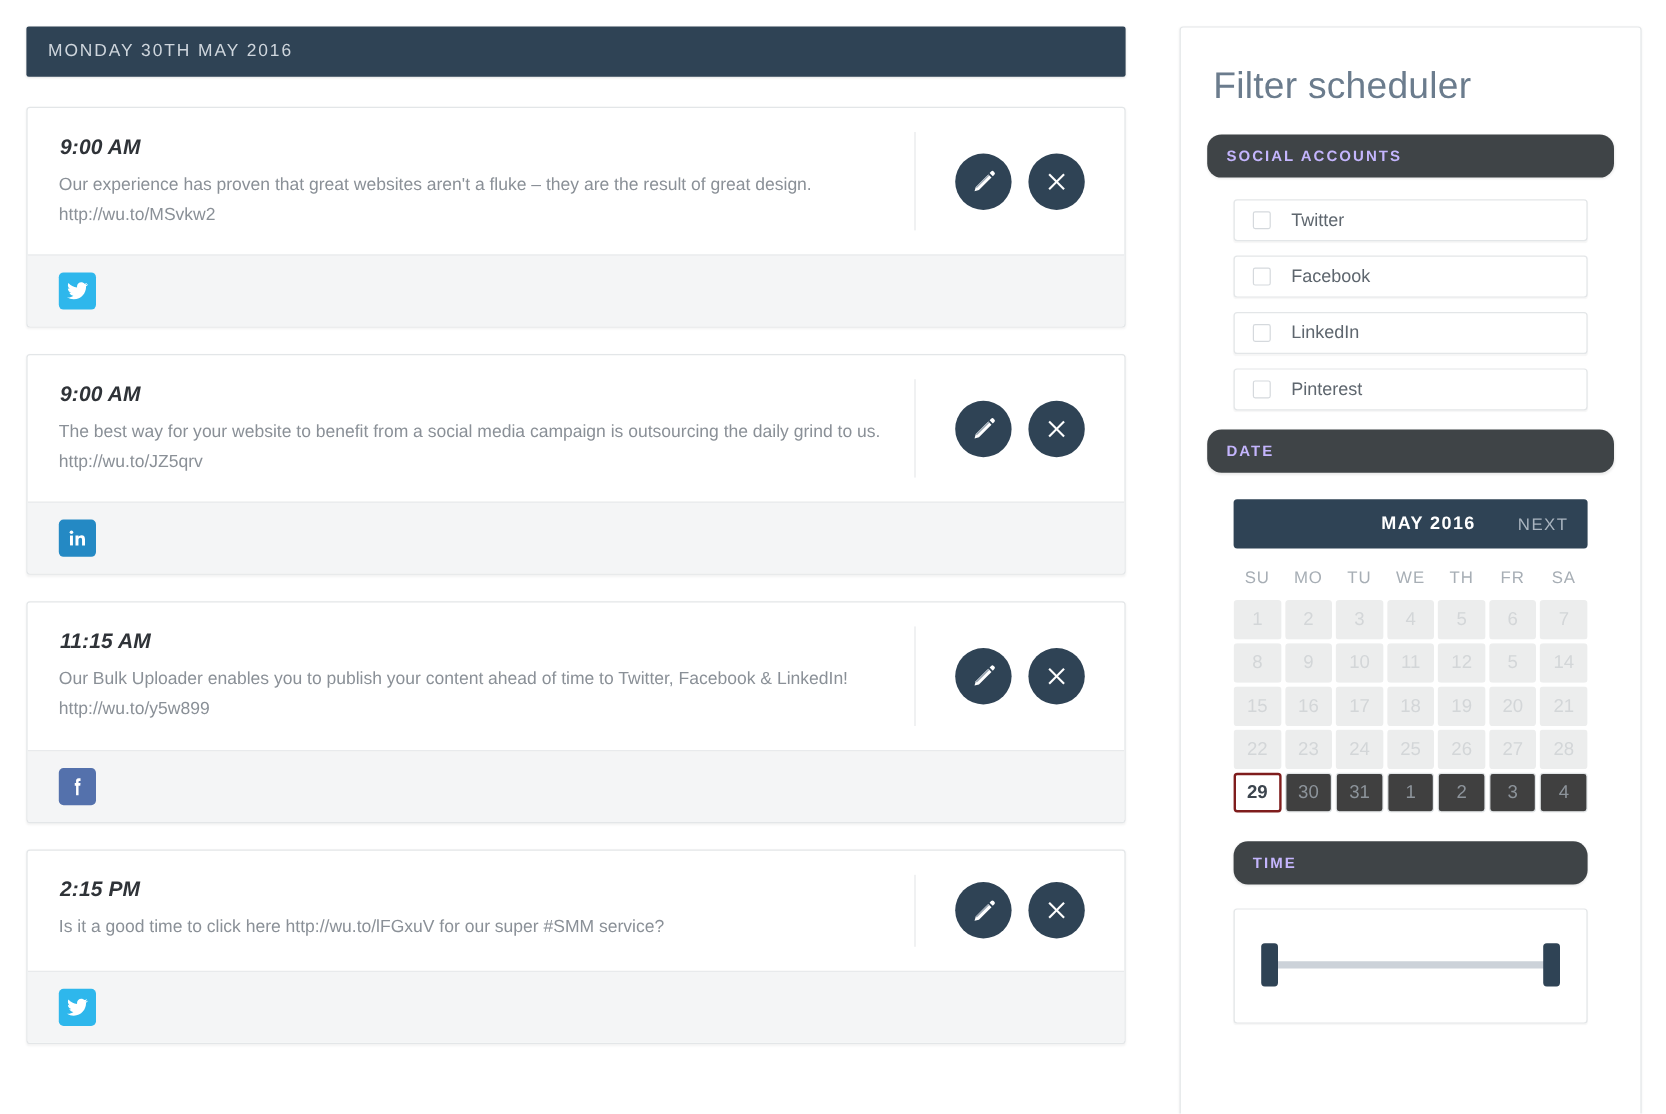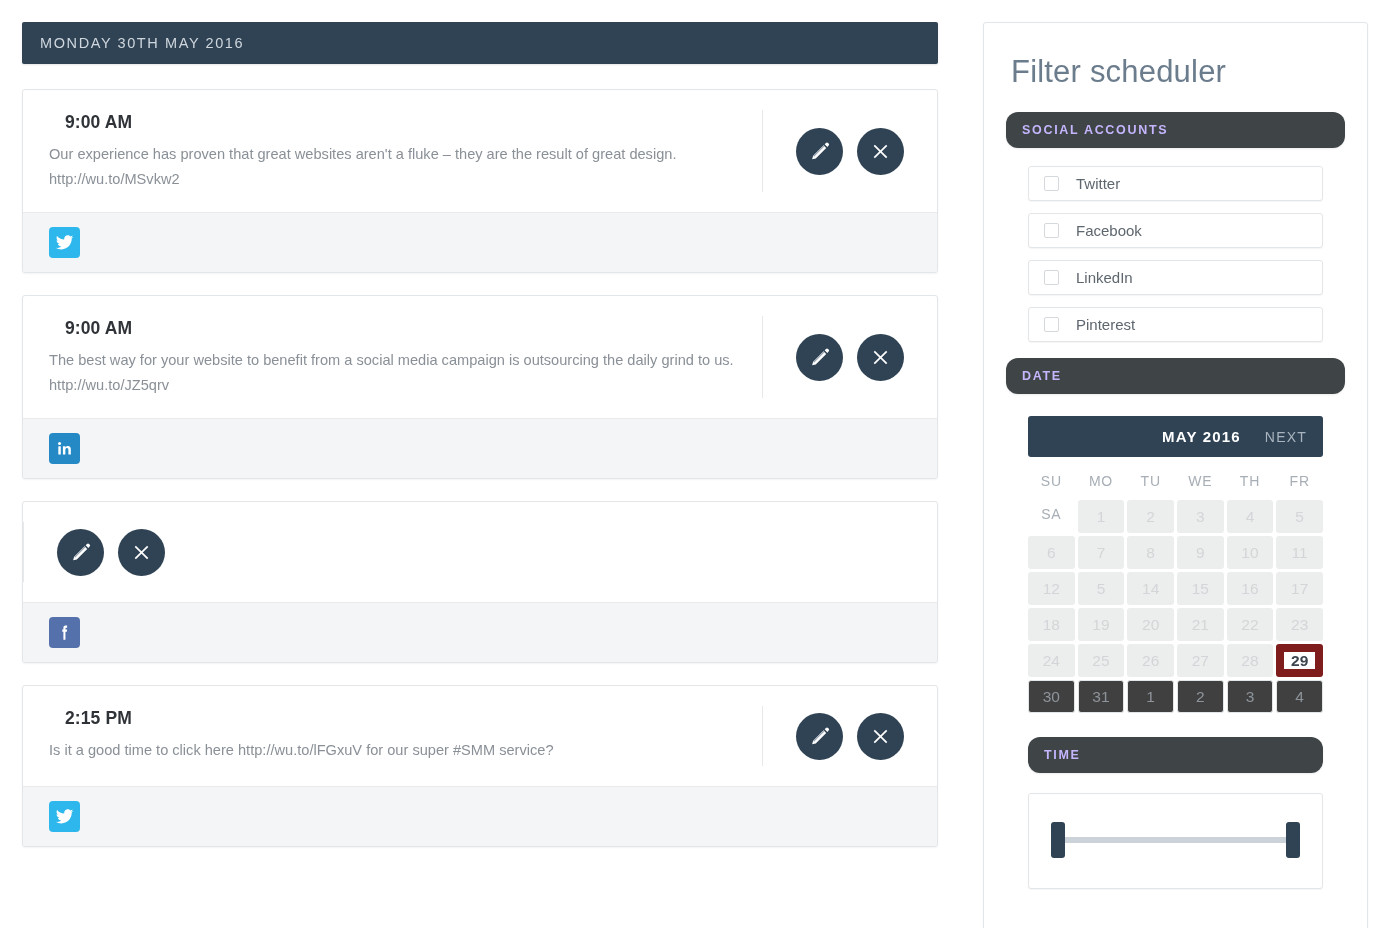--- a/index.html
+++ b/index.html
@@ -59,22 +59,23 @@
 
   .post-text {
     flex: 1 1 auto;
     padding: 22px 26px 20px 26px;
   }
 
   .post-time {
     font-size: 17.5px;
     font-weight: bold;
     color: #2f3338;
-    margin: 0 0 9px 16px;
+    margin: 0 0 9px 1px;
     letter-spacing: 0.1px;
+    font-style: italic;
   }
 
   .post-message {
     font-size: 14.6px;
     line-height: 1.72;
     color: #8a9097;
     margin: 0;
     max-width: 700px;
   }
 
@@ -193,38 +194,38 @@
   
   .calendar-wrap { padding: 22px 22px 0 22px; }
 
   .cal-header {
     background: #2f4355;
     border-radius: 3px;
     padding: 12px 16px;
     display: flex;
     align-items: center;
     justify-content: flex-end;
-    gap: 24px;
+    gap: 35px;
   }
   .cal-month {
     font-size: 15px;
     font-weight: bold;
     color: #ffffff;
     letter-spacing: 1.2px;
   }
   .cal-next {
     font-size: 14px;
     color: #a9b4bf;
     letter-spacing: 1.2px;
     cursor: pointer;
   }
 
   .cal-grid {
     display: grid;
-    grid-template-columns: repeat(6, 1fr);
+    grid-template-columns: repeat(7, 1fr);
     gap: 3px;
     margin-top: 10px;
   }
 
   .cal-dow {
     text-align: center;
     font-size: 14px;
     color: #a7aeb5;
     letter-spacing: 0.8px;
     padding: 6px 0 8px 0;
@@ -244,21 +245,21 @@
     color: #d3d6d8;
   }
   .cal-day.enabled {
     background: #404040;
     border: 1px solid #e3e6e8;
     color: #8d949b;
     cursor: pointer;
   }
   .cal-day.selected {
     background: #ffffff;
-    border: 8px solid #7f1d1d;
+    border: 2px solid #7f1d1d;
     color: #3c454e;
     font-weight: bold;
   }
 
   
   .time-wrap { padding: 24px 22px 0 22px; }
 
   .slider-box {
     margin-top: 20px;
     border: 1px solid #e3e6e8;
@@ -365,20 +366,24 @@
               <svg width="19" height="19" viewBox="0 0 24 24" aria-hidden="true">
                 <rect x="4.2" y="9.2" width="3.1" height="10.4" fill="#ffffff"></rect>
                 <circle cx="5.75" cy="5.7" r="1.9" fill="#ffffff"></circle>
                 <path fill="#ffffff" d="M10.2 9.2h3v1.5c.5-.9 1.6-1.8 3.2-1.8 2.6 0 3.6 1.6 3.6 4.4v6.3h-3.1v-5.7c0-1.5-.5-2.4-1.8-2.4 -1.1 0-1.7.8-1.9 1.5 -.1.3-.1.6-.1 1v5.6h-3.1V9.2z"></path>
               </svg>
             </span>
           </div>
         </div>
         <div class="post-card">
           <div class="post-body">
+            <div class="post-text">
+              <div class="post-time">11:15 AM</div>
+              <p class="post-message">Our Bulk Uploader enables you to publish your content ahead of time to Twitter, Facebook &amp; LinkedIn! http://wu.to/y5w899</p>
+            </div>
             <div class="post-actions">
               <button class="circle-btn">
                 <span>
                   <svg width="22" height="22" viewBox="0 0 24 24" aria-hidden="true">
                     <path d="M4.5 17.2 L15.9 5.8 l2.9 2.9 L7.4 20.1 L3.4 21.1 Z" fill="#ffffff"></path>
                     <path d="M17.1 4.6 l1.4-1.4 a1.6 1.6 0 0 1 2.3 0 l0.6 0.6 a1.6 1.6 0 0 1 0 2.3 l-1.4 1.4 Z" fill="#ffffff"></path>
                     <path d="M4.5 17.2 L15.9 5.8 l1.0 1.0 L5.5 18.2 Z" fill="#9aa6b2"></path>
                   </svg>
                 </span>
               </button>

